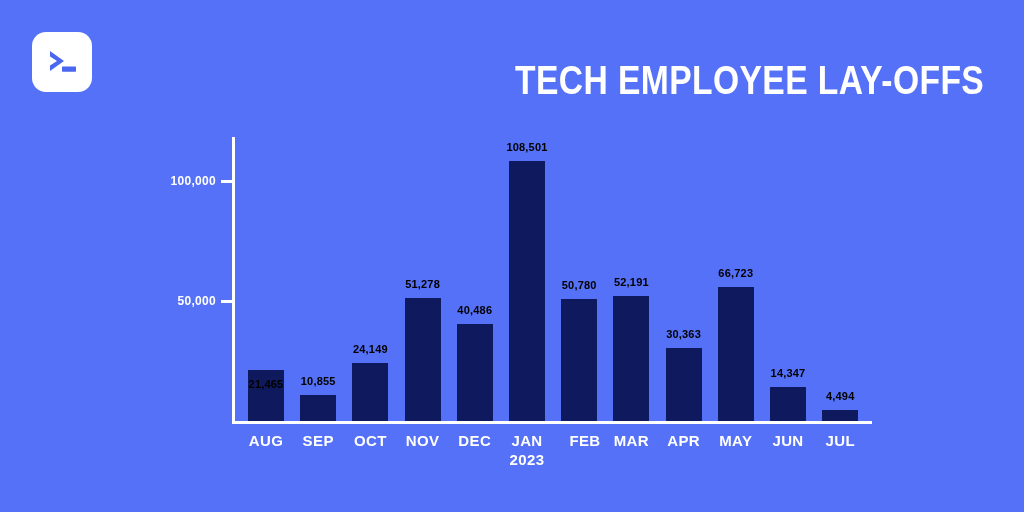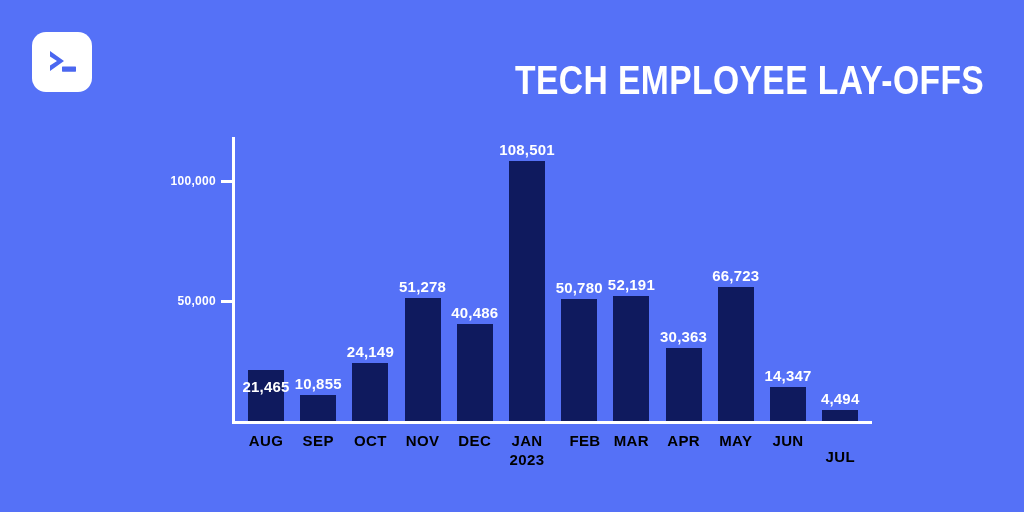--- a/index.html
+++ b/index.html
@@ -111,30 +111,30 @@
     width: 96px;
     height: 0;
   }
 
   .bar {
     position: absolute;
     background: #0f1a5e;
   }
   .bar-value {
     position: absolute;
-    color: #ffffff;
-    font-size: 15px;
+    color: #000000;
+    font-size: 11px;
     font-weight: 700;
     white-space: nowrap;
     text-align: center;
     letter-spacing: 0.2px;
   }
   .cat-label {
     position: absolute;
-    color: #000000;
+    color: #ffffff;
     font-size: 15px;
     font-weight: 700;
     white-space: nowrap;
     text-align: center;
     letter-spacing: 0.4px;
     line-height: 1.25;
   }
   .cat-sub {
     display: block;
     font-size: 15px;
@@ -201,17 +201,17 @@
         <div class="cat-label" style="left: 278.2px; top: 432px; width: 80px;"><span>SEP</span></div>
         <div class="cat-label" style="left: 330.4px; top: 432px; width: 80px;"><span>OCT</span></div>
         <div class="cat-label" style="left: 382.6px; top: 432px; width: 80px;"><span>NOV</span></div>
         <div class="cat-label" style="left: 434.8px; top: 432px; width: 80px;"><span>DEC</span></div>
         <div class="cat-label" style="left: 487px; top: 432px; width: 80px;"><span>JAN</span><span class="cat-sub">2023</span></div>
         <div class="cat-label" style="left: 545px; top: 432px; width: 80px;"><span>FEB</span></div>
         <div class="cat-label" style="left: 591.4px; top: 432px; width: 80px;"><span>MAR</span></div>
         <div class="cat-label" style="left: 643.6px; top: 432px; width: 80px;"><span>APR</span></div>
         <div class="cat-label" style="left: 695.8px; top: 432px; width: 80px;"><span>MAY</span></div>
         <div class="cat-label" style="left: 748px; top: 432px; width: 80px;"><span>JUN</span></div>
-        <div class="cat-label" style="left: 800.2px; top: 448px; width: 80px;"><span>JUL</span></div>
+        <div class="cat-label" style="left: 800.2px; top: 432px; width: 80px;"><span>JUL</span></div>
       </div>
   </div>
 
 </div>
 
 </body></html>

